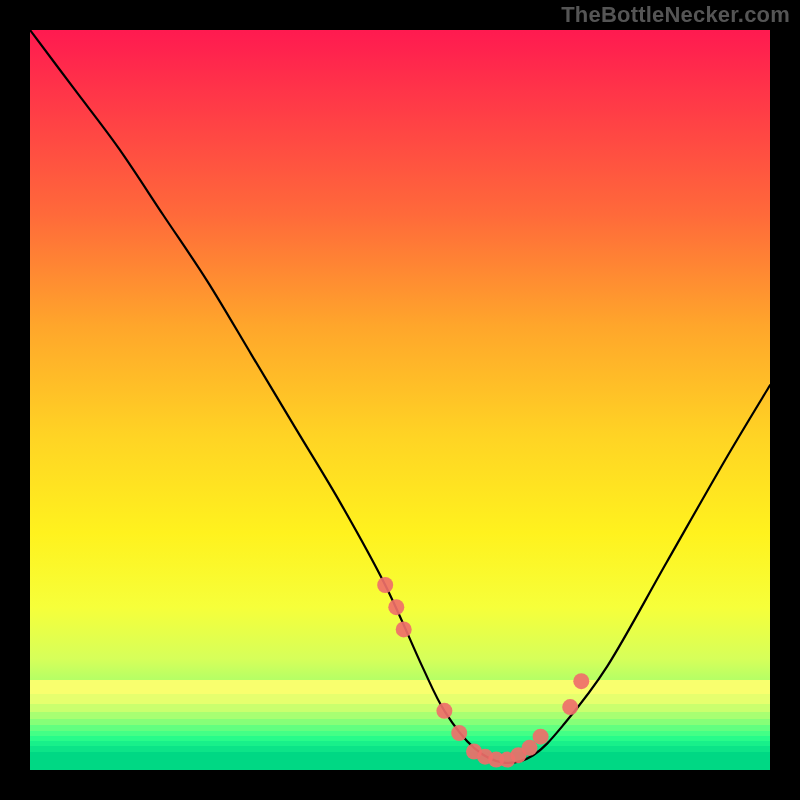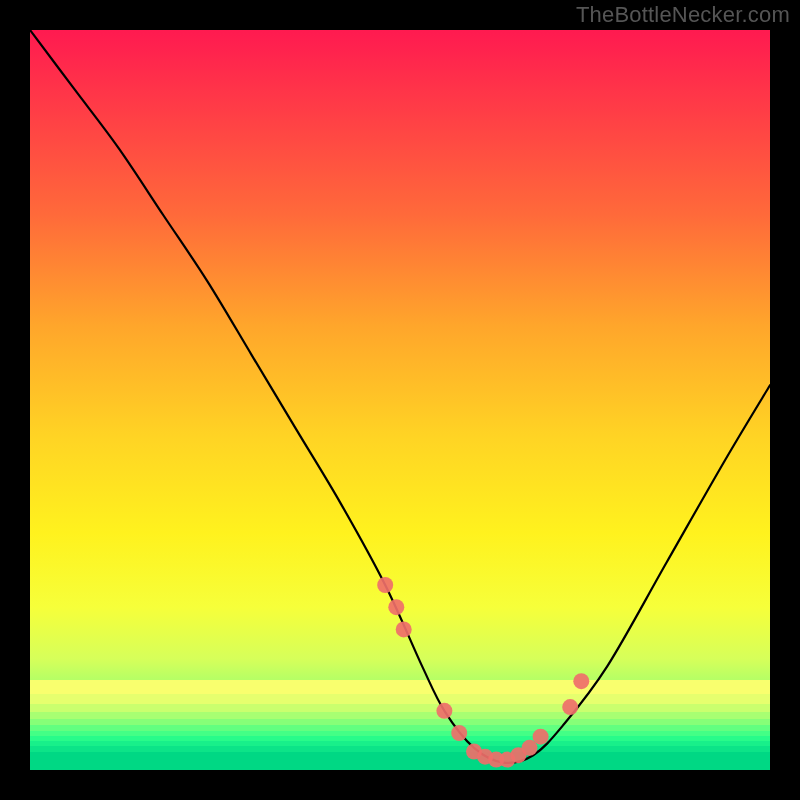--- a/index.html
+++ b/index.html
@@ -16,21 +16,21 @@
     width: 800px;
     height: 800px;
     background: #000;
   }
   .attribution {
     position: absolute;
     top: 2px;
     right: 10px;
     color: #555;
     font-size: 22px;
-    font-weight: 400;
+    font-weight: 700;
     letter-spacing: 0.2px;
     z-index: 10;
   }
   .plot {
     position: absolute;
     left: 30px;
     top: 30px;
     width: 740px;
     height: 740px;
     overflow: hidden;

